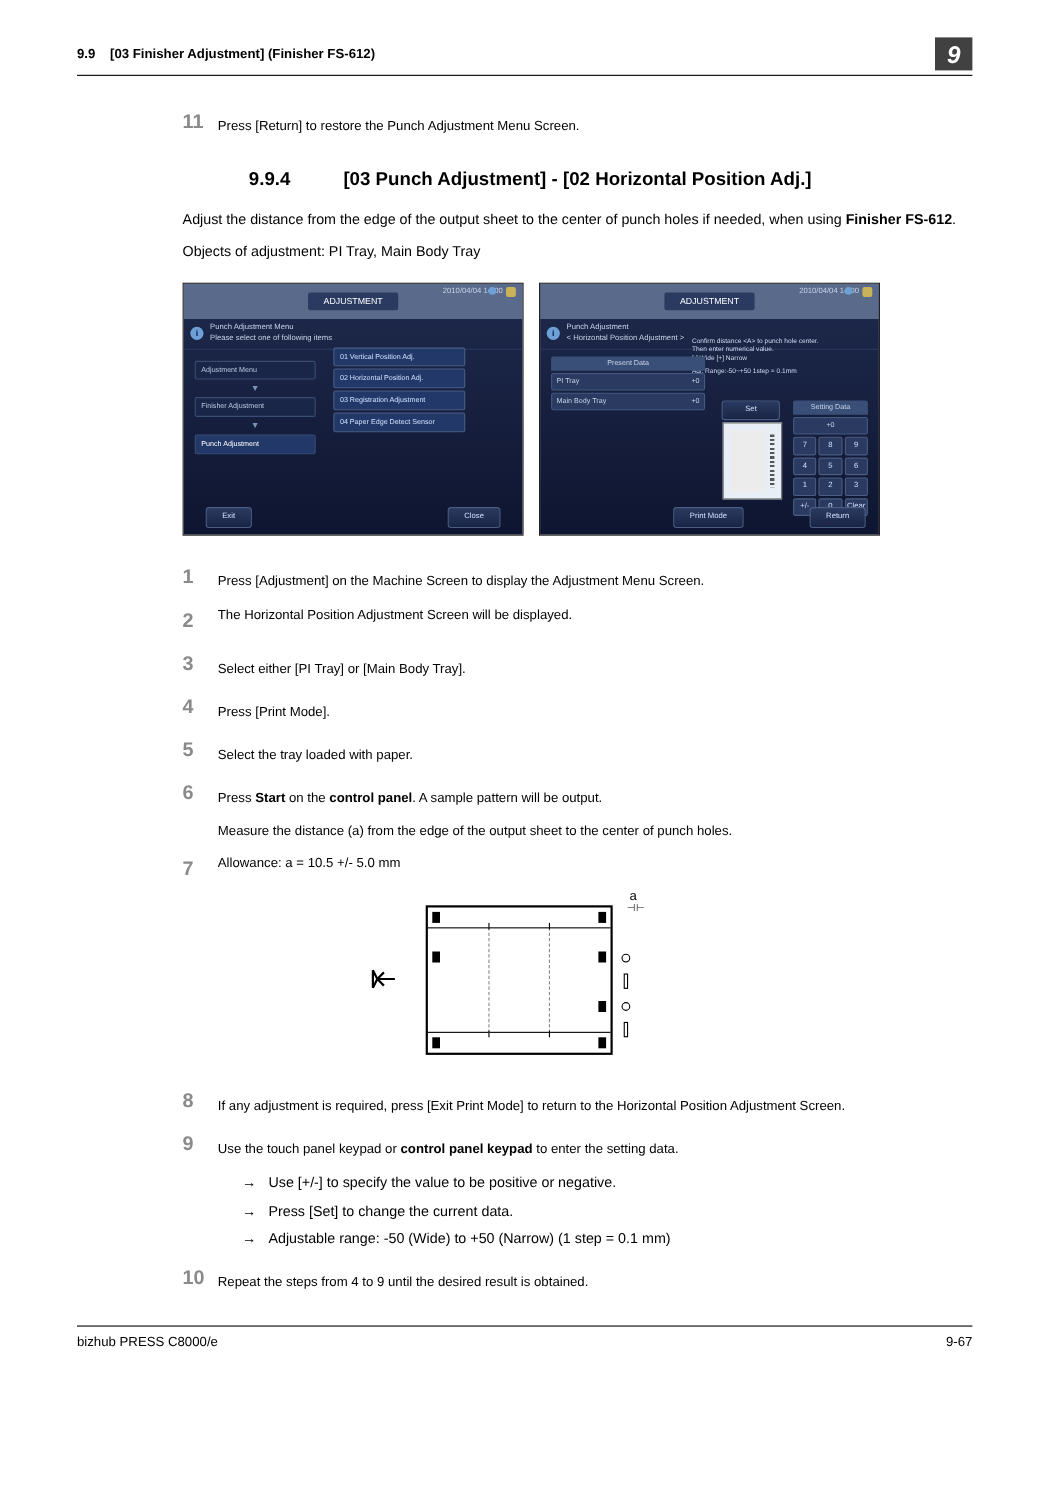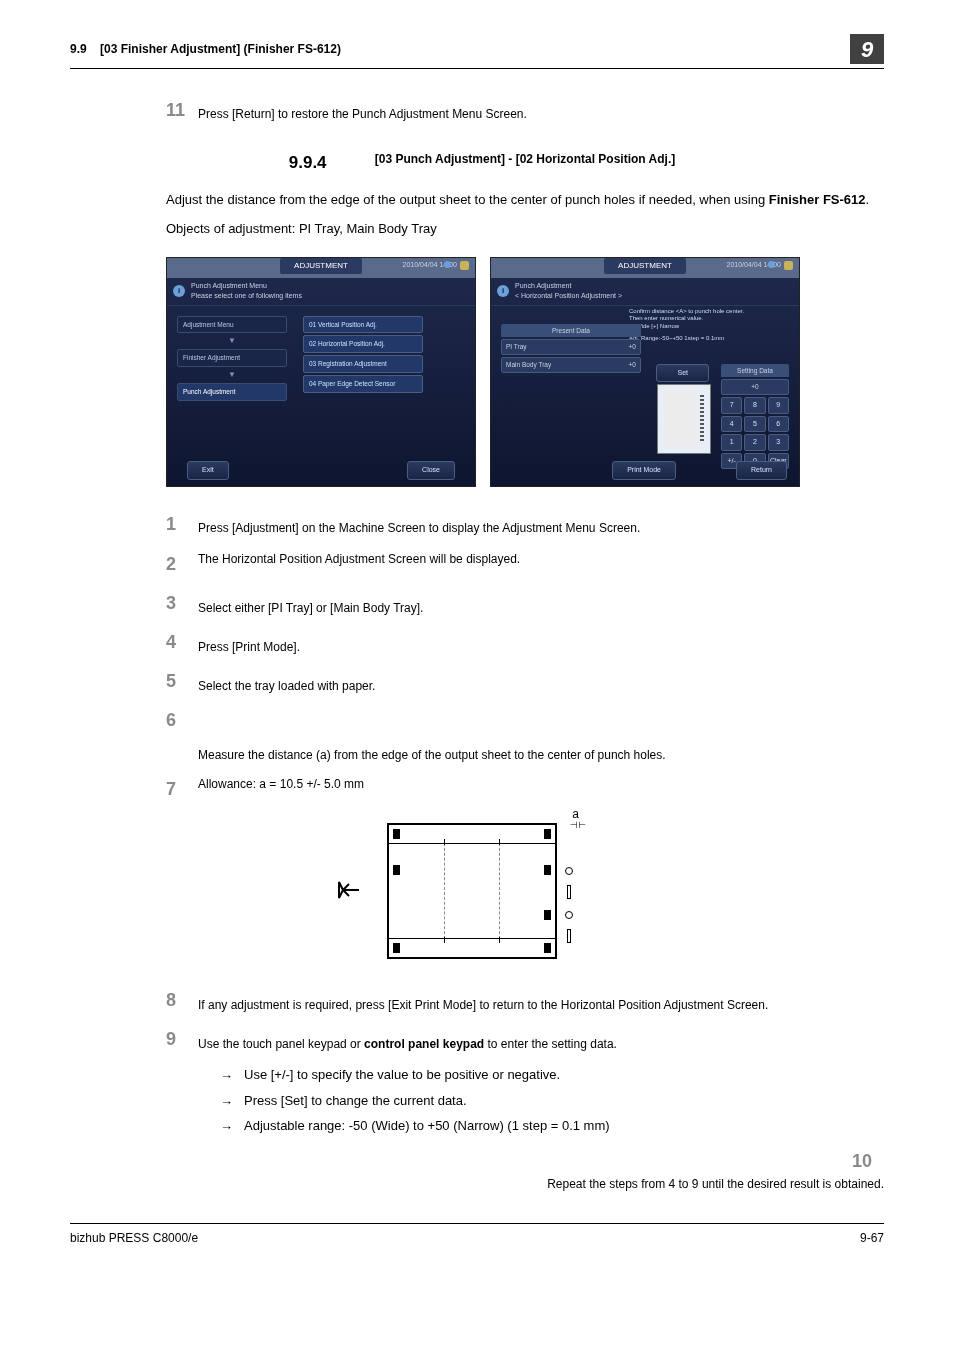--- a/index.html
+++ b/index.html
@@ -36,25 +36,25 @@
     margin-top: -6px;
   }
   .step-row { display: flex; align-items: flex-end; margin: 4px 0 12px 96px; }
   .step-num { font-size: 18px; font-weight: bold; color: #8a8a8a; min-width: 32px; }
   .step-body { flex: 1; font-size: 12px; line-height: 1.55; }
   .step-body p { margin-bottom: 10px; }
   .sub-row { display: flex; align-items: baseline; margin: 6px 0 6px 150px; font-size: 13px; }
   .arrow-icon { min-width: 24px; font-weight: bold; }
   .section-title-row { display: flex; margin: 26px 0 14px 0; justify-content: center; }
   .section-num { font-size: 17px; font-weight: bold; min-width: 96px; padding-left: 10px; }
-  .section-title { font-size: 12px; font-weight: bold; }
+  .section-title { font-size: 17px; font-weight: bold; }
   .body-text { margin-left: 96px; margin-bottom: 10px; font-size: 13px; }
   .screenshots-row { display: flex; gap: 14px; margin: 18px 0 24px 96px; }
   .ss { width: 310px; height: 230px; background: linear-gradient(180deg,#1f2a4d 0%, #0e1530 100%); border: 1px solid #222; position: relative; font-size: 7px; color: #c6d3e8; overflow: hidden; }
-  .ss-titlebar { background: #5a6a8a; height: 20px; display: flex; align-items: flex-start; }
+  .ss-titlebar { background: #5a6a8a; height: 32px; display: flex; align-items: center; }
   .ss-titlebar .tab { background: #2a3a60; color: #fff; padding: 2px 14px; font-size: 8px; border-radius: 2px; margin: 0 auto; }
   .ss-titlebar .time { position: absolute; right: 18px; top: 2px; font-size: 7px; }
   .ss-titlebar .dotgreen { position:absolute; right:24px; top:3px; width:7px;height:7px;background:#6ea0d8;border-radius:50%; }
   .ss-titlebar .dotq { position:absolute; right:6px; top:3px; width:9px;height:9px;background:#c8b25a;border-radius:2px; }
   .ss-info { height: 28px; display: flex; align-items: center; padding: 0 6px; border-bottom: 1px solid #2b3a60; }
   .ss-info .info-i { width: 12px; height: 12px; background:#6ea0d8; border-radius:50%; margin-right:6px; display:flex;align-items:center;justify-content:center;color:#0a1a40;font-weight:bold;font-size:8px;}
   .ss-body { padding: 10px; }
   .ss-menu-col { width: 110px; }
   .ss-menu-item { background: #1a2648; border: 1px solid #3a4b70; border-radius: 2px; padding: 3px 5px; margin-bottom: 2px; font-size: 6.5px; color:#b8c8e0;}
   .ss-menu-item.sel { background:#223868; color:#fff; }
@@ -243,20 +243,23 @@
   <div class="step-body">Press [Print Mode].</div>
 </div>
 
 <div class="step-row">
   <div class="step-num">5</div>
   <div class="step-body">Select the tray loaded with paper.</div>
 </div>
 
 <div class="step-row">
   <div class="step-num">6</div>
+  <div class="step-body">
+    <span>Press </span><b>Start</b><span> on the </span><b>control panel</b><span>. A sample pattern will be output.</span>
+  </div>
 </div>
 
 <div class="step-row">
   <div class="step-num">7</div>
   <div class="step-body">
     <p> Measure the distance (a) from the edge of the output sheet to the center of punch holes.</p>
     <p>Allowance: a = 10.5 +/- 5.0 mm</p>
   </div>
 </div>
 
@@ -309,21 +312,21 @@
 </div>
 <div class="sub-row">
   <span class="arrow-icon">→</span>
   <span>Press [Set] to change the current data.</span>
 </div>
 <div class="sub-row">
   <span class="arrow-icon">→</span>
   <span>Adjustable range: -50 (Wide) to +50 (Narrow) (1 step = 0.1 mm)</span>
 </div>
 
-<div class="step-row" style="margin-top:12px;flex-direction:column;">
+<div class="step-row" style="margin-top:12px;">
   <div class="step-num">10</div>
   <div class="step-body">Repeat the steps from 4 to 9 until the desired result is obtained.</div>
 </div>
 
 <div class="footer-row">
   <span>bizhub PRESS C8000/e</span>
   <span>9-67</span>
 </div>
 
 </body></html>

